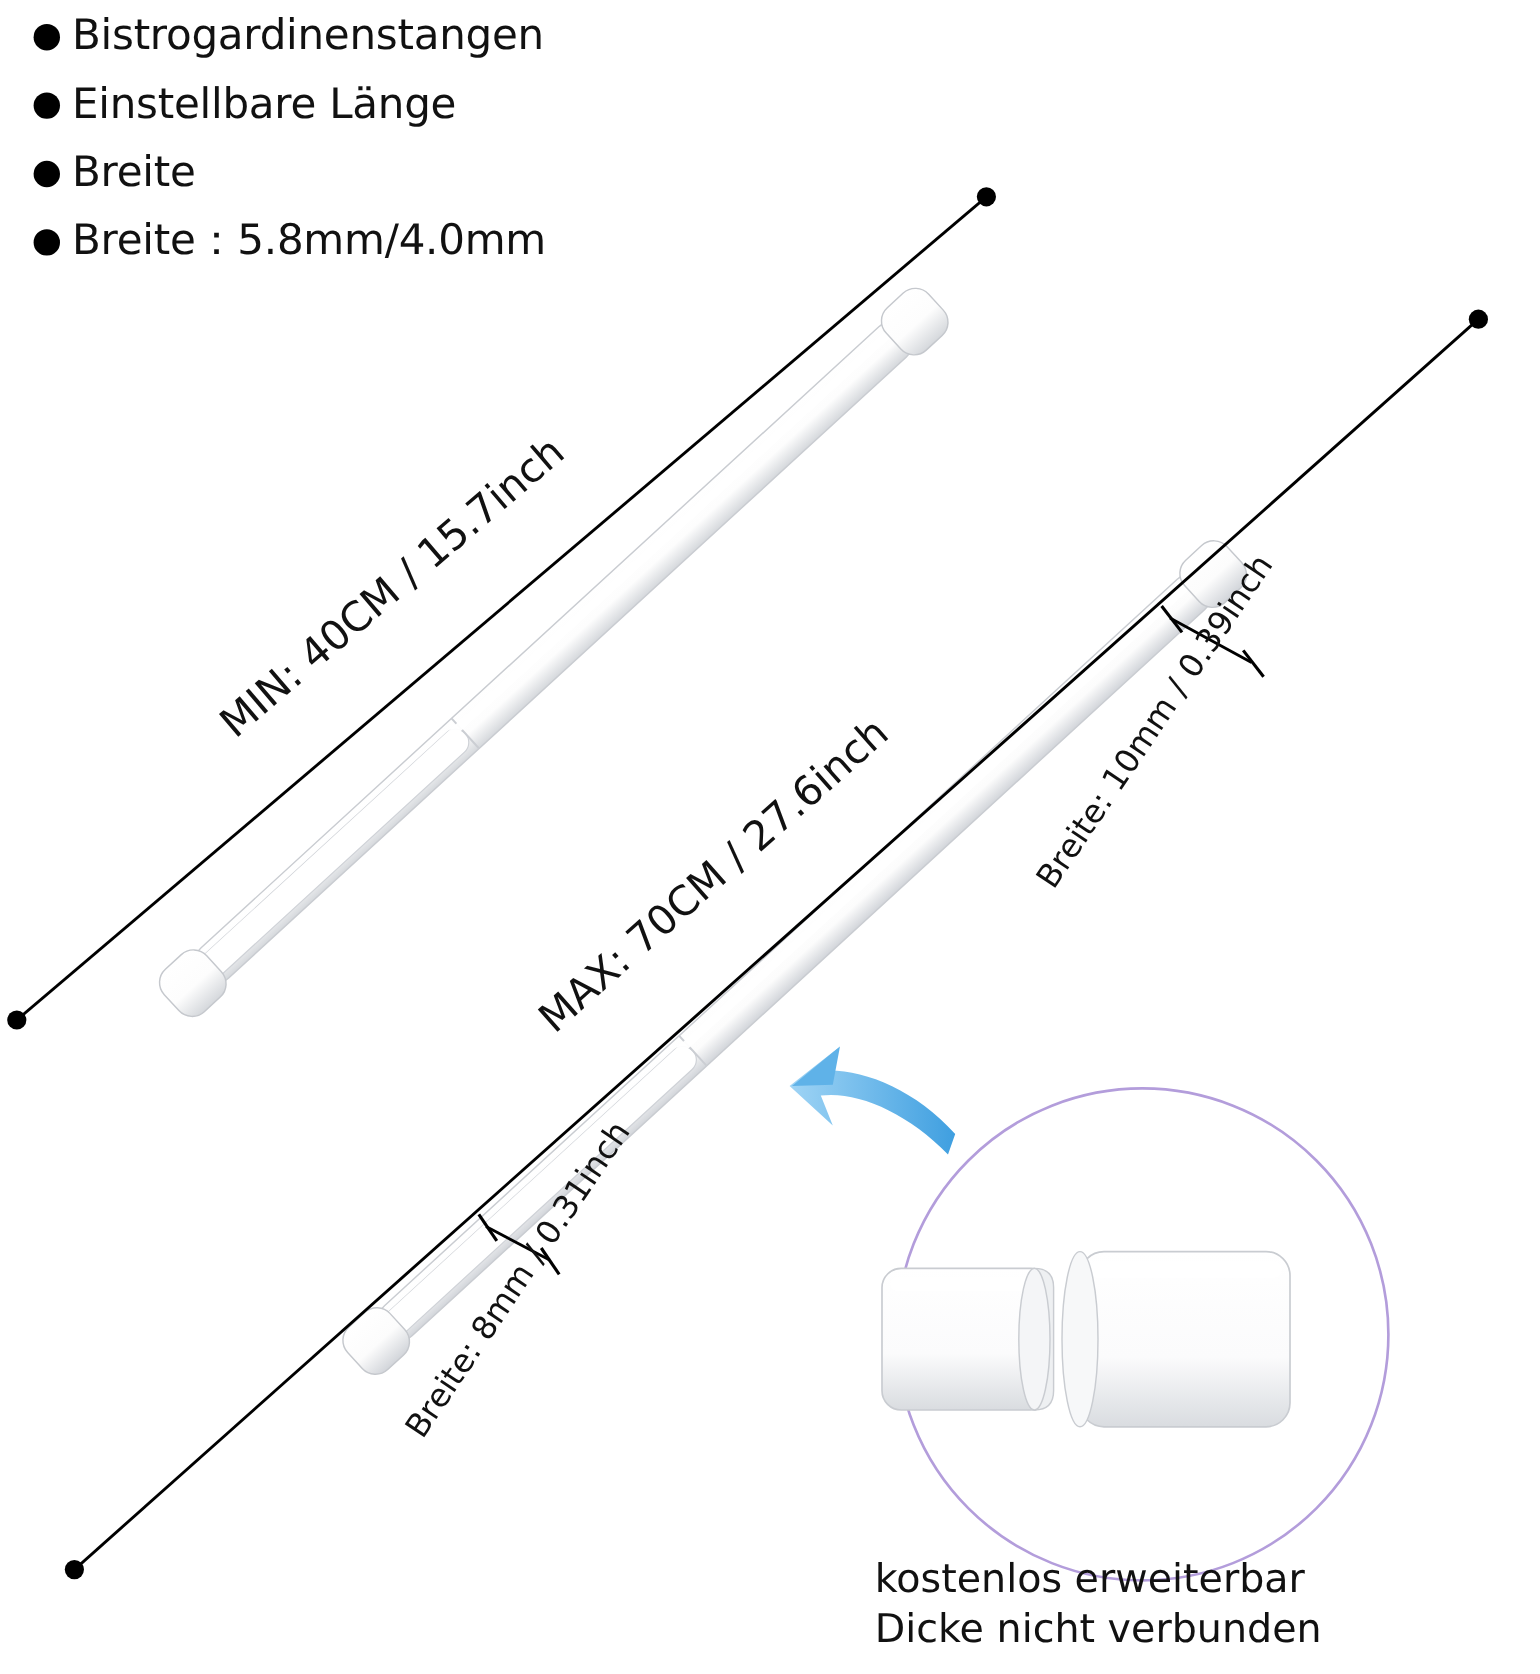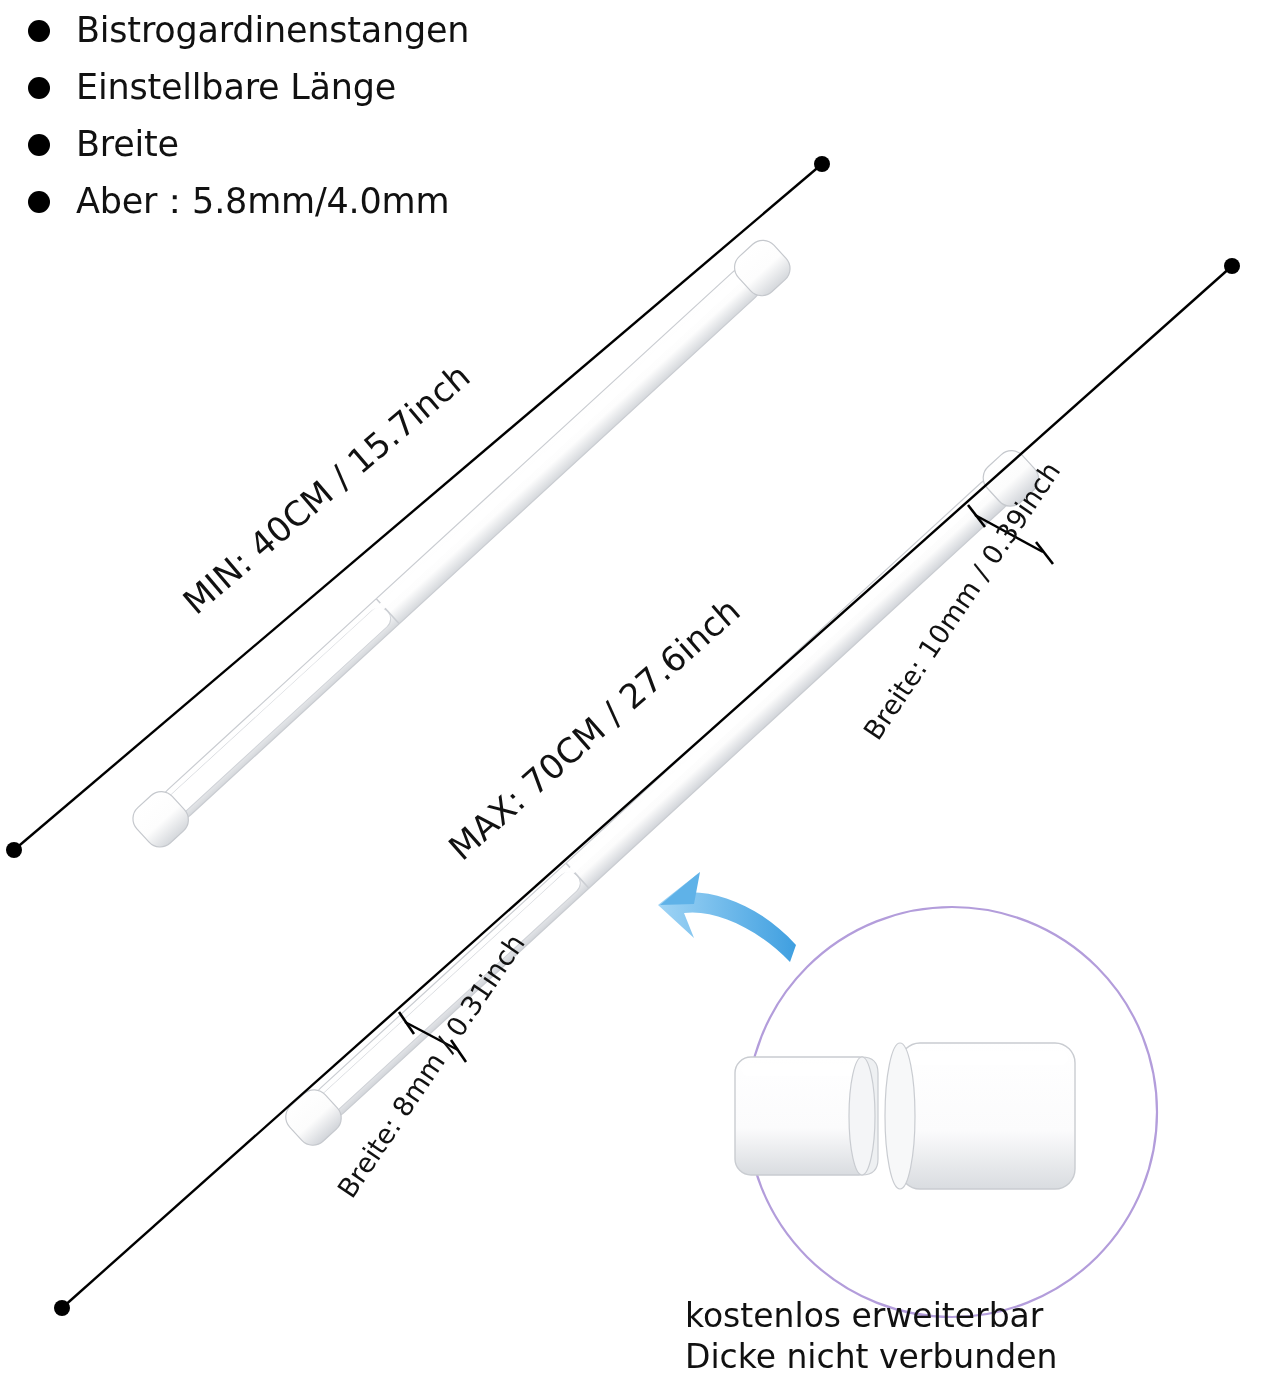--- a/index.html
+++ b/index.html
@@ -36,21 +36,20 @@
     background: #000000;
     flex: 0 0 auto;
     margin-right: 10px;
   }
   .feature-label {
     font-size: 35px;
     color: #111111;
     line-height: 1.1;
     white-space: nowrap;
     letter-spacing: -0.2px;
-    margin-left: 16px;
   }
   
   #art {
     position: absolute;
     left: 0;
     top: 0;
   }
   .dimlabel {
     font-family: "DejaVu Sans", sans-serif;
     fill: #111111;
@@ -60,20 +59,21 @@
     position: absolute;
     left: 685px;
     top: 1295px;
     width: 580px;
     font-size: 33px;
     line-height: 1.25;
     color: #111111;
   }
   .caption div {
     white-space: nowrap;
+    margin-left: 44px;
   }
 </style>
 </head>
 <body>
 
 <div id="canvas">
 
   <div class="features">
     <div class="feature-row">
       <span class="bullet"></span>
@@ -82,21 +82,21 @@
     <div class="feature-row">
       <span class="bullet"></span>
       <span class="feature-label">Einstellbare Länge</span>
     </div>
     <div class="feature-row">
       <span class="bullet"></span>
       <span class="feature-label">Breite</span>
     </div>
     <div class="feature-row">
       <span class="bullet"></span>
-      <span class="feature-label">Aber：5.8mm/4.0mm</span>
+      <span class="feature-label">Breite：5.8mm/4.0mm</span>
     </div>
   </div>
 
   <svg id="art" width="1283" height="1395" viewBox="0 0 1283 1395">
     <defs>
       <linearGradient id="rodGradTop" x1="0" y1="0" x2="0" y2="1">
         <stop offset="0%" stop-color="#ffffff"></stop>
         <stop offset="55%" stop-color="#fdfdfd"></stop>
         <stop offset="100%" stop-color="#d5d8dc"></stop>
       </linearGradient>

